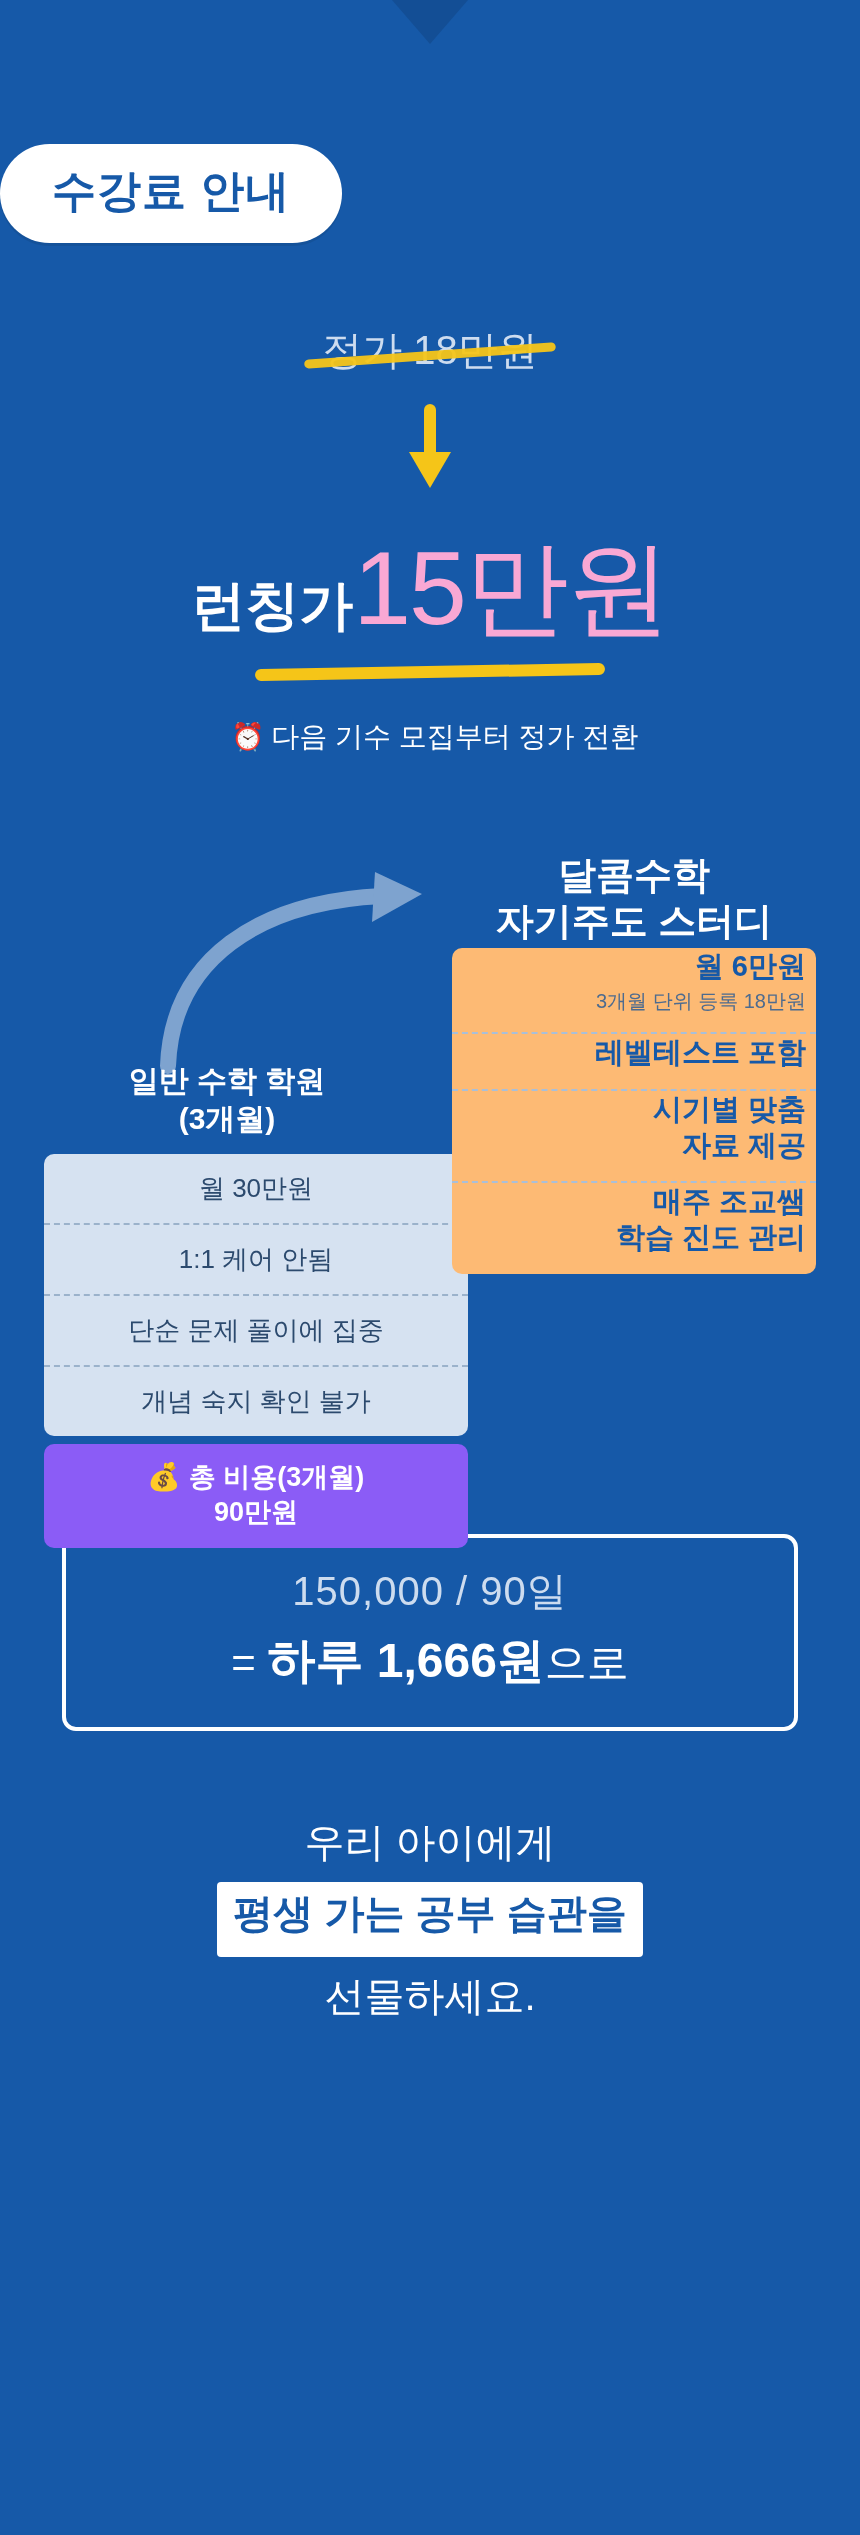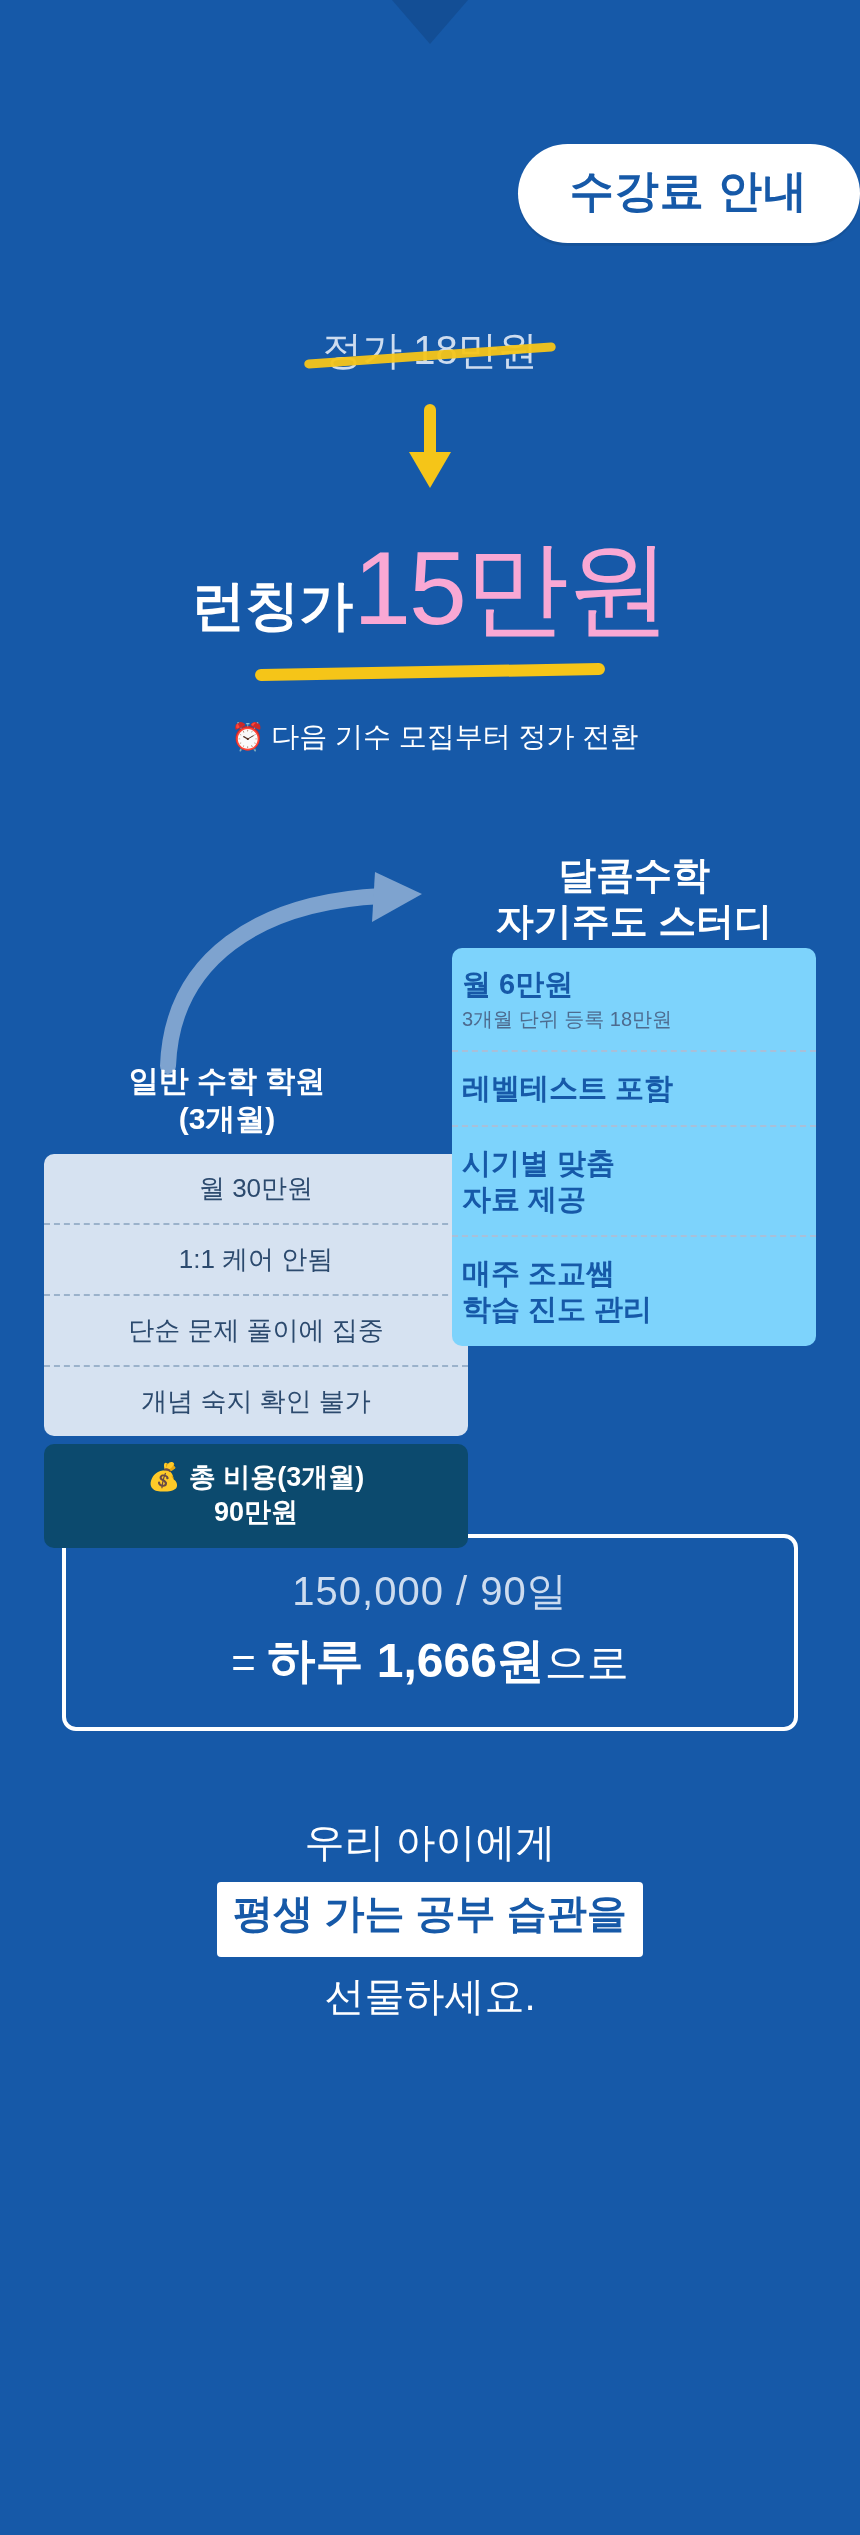--- a/index.html
+++ b/index.html
@@ -26,21 +26,21 @@
     height: 0;
     margin: 0 auto;
     border-left: 38px solid transparent;
     border-right: 38px solid transparent;
     border-top: 44px solid #134e95;
   }
 
   
   .pill-wrap {
     margin-top: 100px;
-    text-align: right;
+    text-align: left;
   }
   .pill {
     display: inline-block;
     background: #ffffff;
     color: #1659a8;
     font-size: 44px;
     font-weight: bold;
     letter-spacing: 1px;
     padding: 18px 52px 22px;
     border-radius: 50px;
@@ -197,45 +197,45 @@
     color: #2c4a6e;
     font-size: 26px;
     text-align: center;
     padding: 17px 10px;
     border-bottom: 2px dashed #9bb2cb;
   }
   .left-item:first-child { border-radius: 10px 10px 0 0; }
   .left-item.last { border-bottom: none; border-radius: 0 0 10px 10px; }
   .left-total {
     margin-top: 8px;
-    background: #0c4a6e;
+    background: #8b5cf6;
     color: #ffffff;
     font-size: 27px;
     font-weight: bold;
     text-align: center;
     line-height: 1.3;
     padding: 16px 10px 18px;
     border-radius: 10px;
   }
 
   
   .right-col {
     position: absolute;
     left: 452px;
     top: 112px;
     width: 364px;
   }
   .right-item {
-    background: #7dd3fc;
+    background: #fdba74;
     color: #1659a8;
     font-size: 29px;
     font-weight: bold;
-    text-align: left;
+    text-align: right;
     line-height: 1.25;
-    padding: 18px 10px 18px;
+    padding: 0 10px 18px;
     border-bottom: 2px dashed #a9bfd8;
   }
   .right-item:first-child { border-radius: 10px 10px 0 0; }
   .right-item .sub {
     display: block;
     color: #4d6b8f;
     font-size: 20px;
     font-weight: normal;
     margin-top: 5px;
   }

